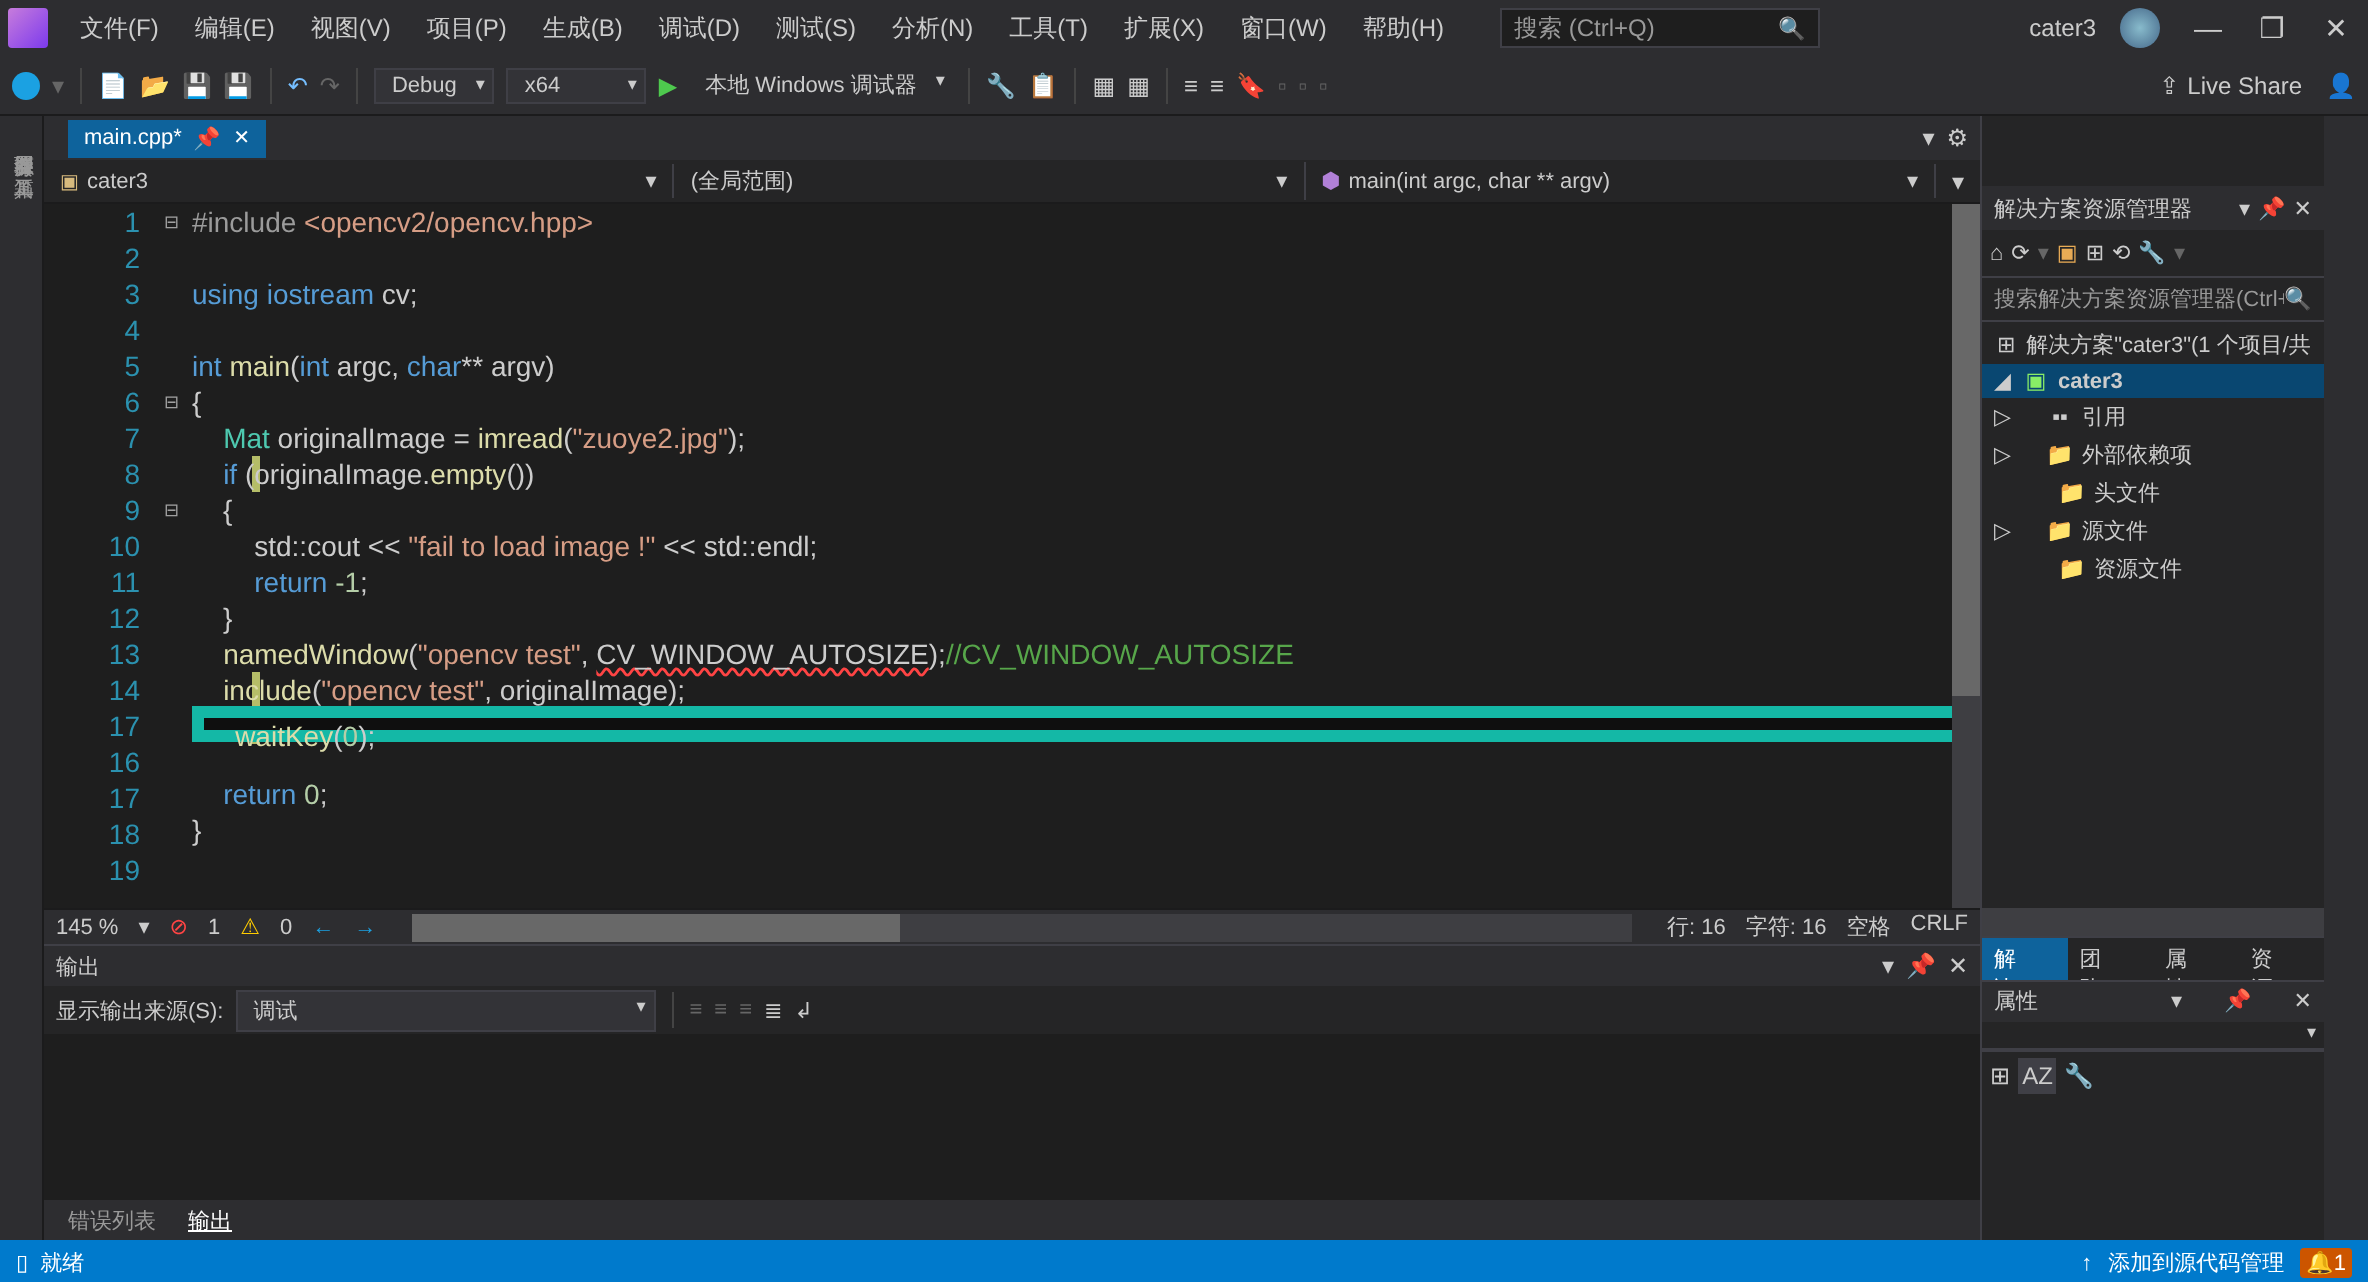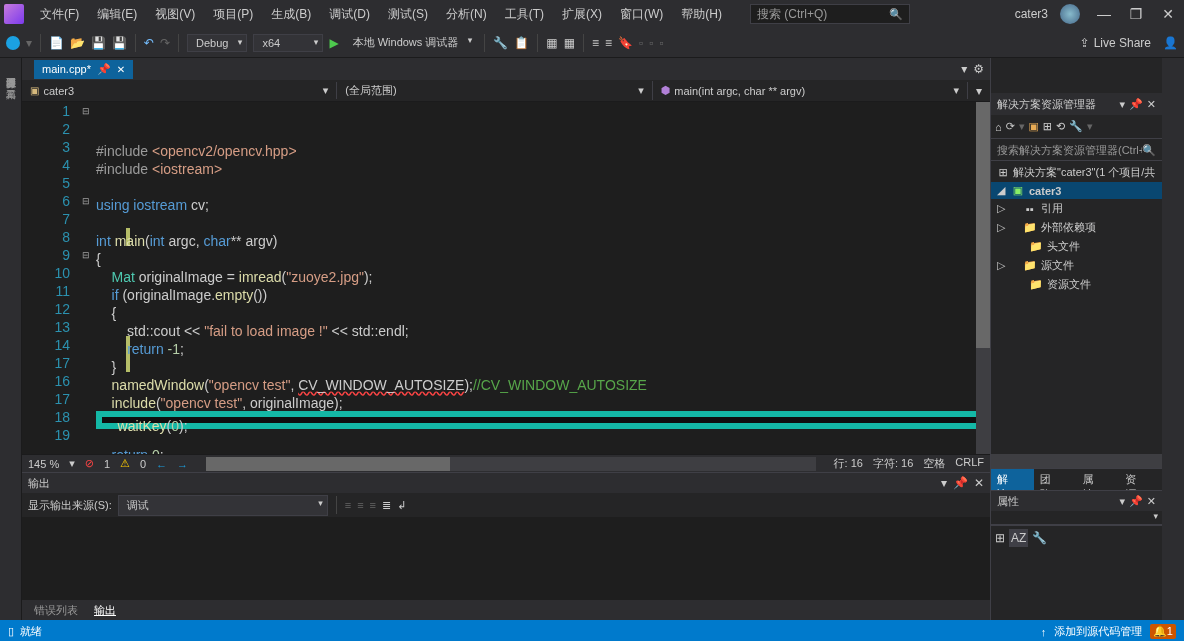--- a/index.html
+++ b/index.html
@@ -30,21 +30,21 @@
 .tab-close { font-size: 10px; cursor: pointer; }
 .nav-bar { height: 22px; background: #252526; display: flex; align-items: center; border-bottom: 1px solid #1b1b1c; }
 .nav-seg { flex: 1; padding: 2px 8px; font-size: 11px; color: #ccc; border-right: 1px solid #3f3f46; display: flex; align-items: center; gap: 4px; }
 .nav-icon { color: #d7ba7d; font-size: 10px; }
 .editor { flex: 1; background: #1e1e1e; display: flex; overflow: hidden; position: relative; font-family: Consolas, monospace; font-size: 14px; }
 .gutter { width: 60px; background: #1e1e1e; text-align: right; padding-right: 12px; color: #2b91af; }
 .gut-line { height: 18px; line-height: 18px; }
 .change-bar { position: absolute; left: 104px; width: 4px; background: #b5bd68; }
 .fold-col { width: 14px; }
 .fold { color: #a0a0a0; font-size: 9px; cursor: pointer; }
-.code { flex: 1; position: relative; margin-top: 40px; }
+.code { flex: 1; position: relative; }
 .code-line { height: 18px; line-height: 18px; white-space: pre; }
 .code-line.current { background: #0f0f0f; border: 6px solid #14b8a6; margin: -1px 0; }
 .kw { color: #569cd6; }
 .inc { color: #9b9b9b; }
 .str { color: #d69d85; }
 .type { color: #4ec9b0; }
 .func { color: #dcdcaa; }
 .num { color: #b5cea8; }
 .cmt { color: #57a64a; }
 .err { text-decoration: underline wavy #f44; }
@@ -69,21 +69,21 @@
 .rp-search { height: 22px; padding: 0 6px; background: #252526; border-bottom: 1px solid #3f3f46; color: #999; font-size: 11px; line-height: 22px; display: flex; }
 .tree { flex: 1; padding: 2px 0; font-size: 11px; overflow: hidden; }
 .tree-item { padding: 2px 6px; display: flex; align-items: center; gap: 4px; cursor: pointer; }
 .tree-item.sel { background: #094771; }
 .tree-ind { display: inline-block; }
 .t-ico { width: 14px; text-align: center; }
 .rp-tabs { height: 22px; display: flex; border-top: 1px solid #3f3f46; font-size: 11px; }
 .rp-tab { padding: 3px 6px; cursor: pointer; }
 .rp-tab.active { background: #0e639c; color: #fff; }
 .props { height: 130px; border-top: 1px solid #3f3f46; }
-.props-header { height: 20px; background: #2d2d30; padding: 0 6px; font-size: 11px; line-height: 20px; display: flex; }
+.props-header { height: 20px; background: #2d2d30; padding: 0 6px; font-size: 11px; line-height: 20px; display: flex; gap: 17px; }
 .props-toolbar { height: 24px; display: flex; align-items: center; padding: 0 4px; gap: 4px; border-top: 1px solid #3f3f46; }
 .right-strip { width: 22px; background: #2d2d30; }
 .status-bar { height: 23px; background: #007acc; color: #fff; display: flex; align-items: center; padding: 0 8px; font-size: 11px; }
 .status-right { margin-left: auto; display: flex; align-items: center; gap: 8px; }
 .vscroll { position: absolute; right: 0; top: 0; bottom: 0; width: 14px; background: #3e3e42; }
 .vscroll::before { content: ''; position: absolute; top: 0; width: 100%; height: 70%; background: #686868; }
 .circle-btn { width: 14px; height: 14px; border-radius: 50%; display: inline-block; }
 </style>
 </head>
 <body>
@@ -222,21 +222,20 @@
           <div class="gut-line"></div>
           <div class="gut-line"></div>
           <div class="gut-line"></div>
         <div class="gut-line fold">⊟</div>
         <div class="gut-line"></div>
           <div class="gut-line"></div>
         <div class="gut-line fold">⊟</div>
       </div>
       <div class="code">
         <div class="code-line"><span class="inc">#include </span><span class="str">&lt;opencv2/opencv.hpp&gt;</span></div>
-        <div class="code-line"><span class="inc">#include </span><span class="str">&lt;iostream&gt;</span></div>
         <div class="code-line"></div>
         <div class="code-line"><span class="kw">using</span> <span class="kw">iostream</span> cv;</div>
         <div class="code-line"></div>
         <div class="code-line"><span class="kw">int</span> <span class="func">main</span>(<span class="kw">int</span> argc, <span class="kw">char</span>** argv)</div>
         <div class="code-line">{</div>
         <div class="code-line">    <span class="type">Mat</span> originalImage = <span class="func">imread</span>(<span class="str">"zuoye2.jpg"</span>);</div>
         <div class="code-line">    <span class="kw">if</span> (originalImage.<span class="func">empty</span>())</div>
         <div class="code-line">    {</div>
         <div class="code-line">        std::cout &lt;&lt; <span class="str">"fail to load image !"</span> &lt;&lt; std::endl;</div>
         <div class="code-line">        <span class="kw">return</span> <span class="num">-1</span>;</div>

